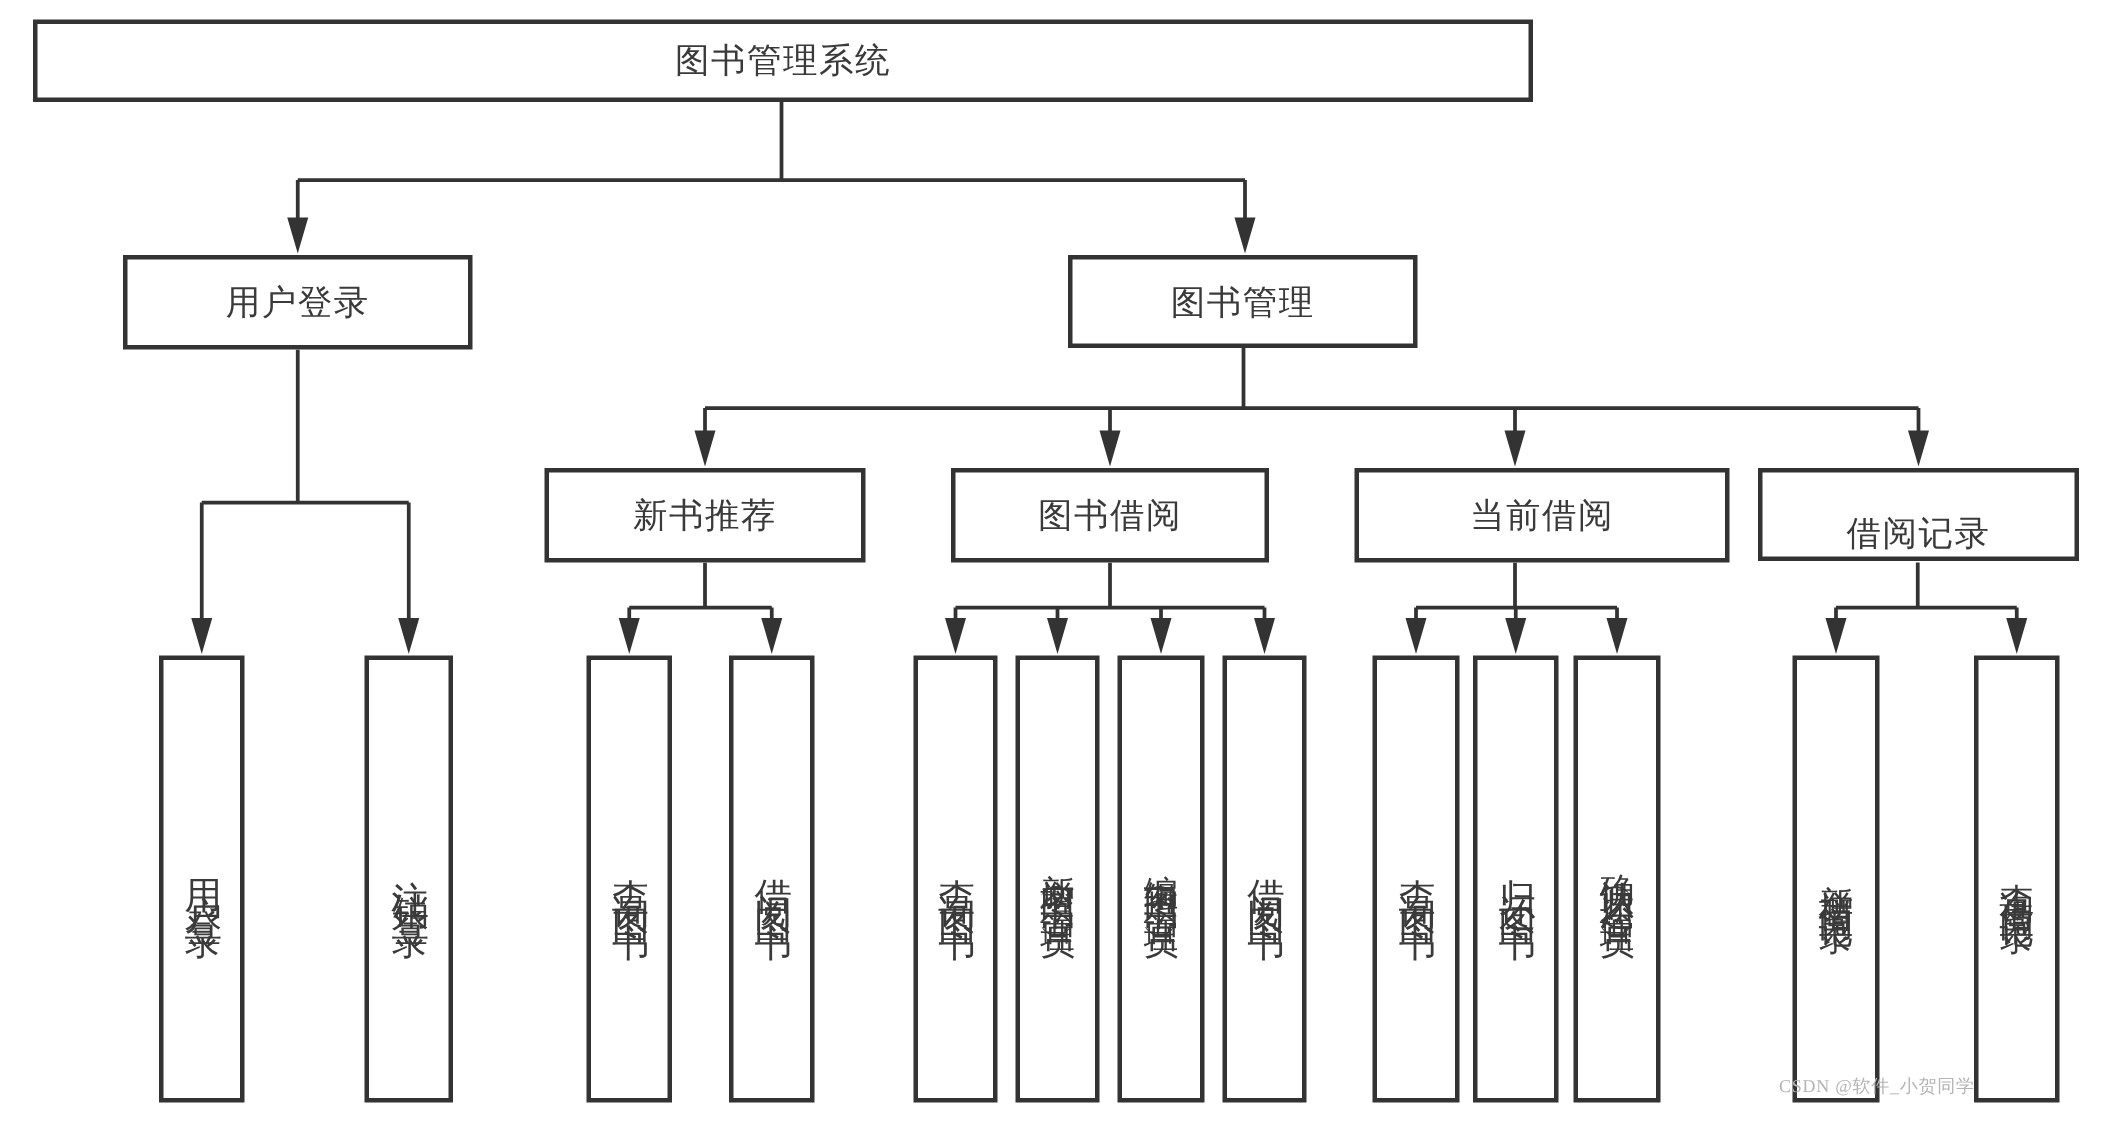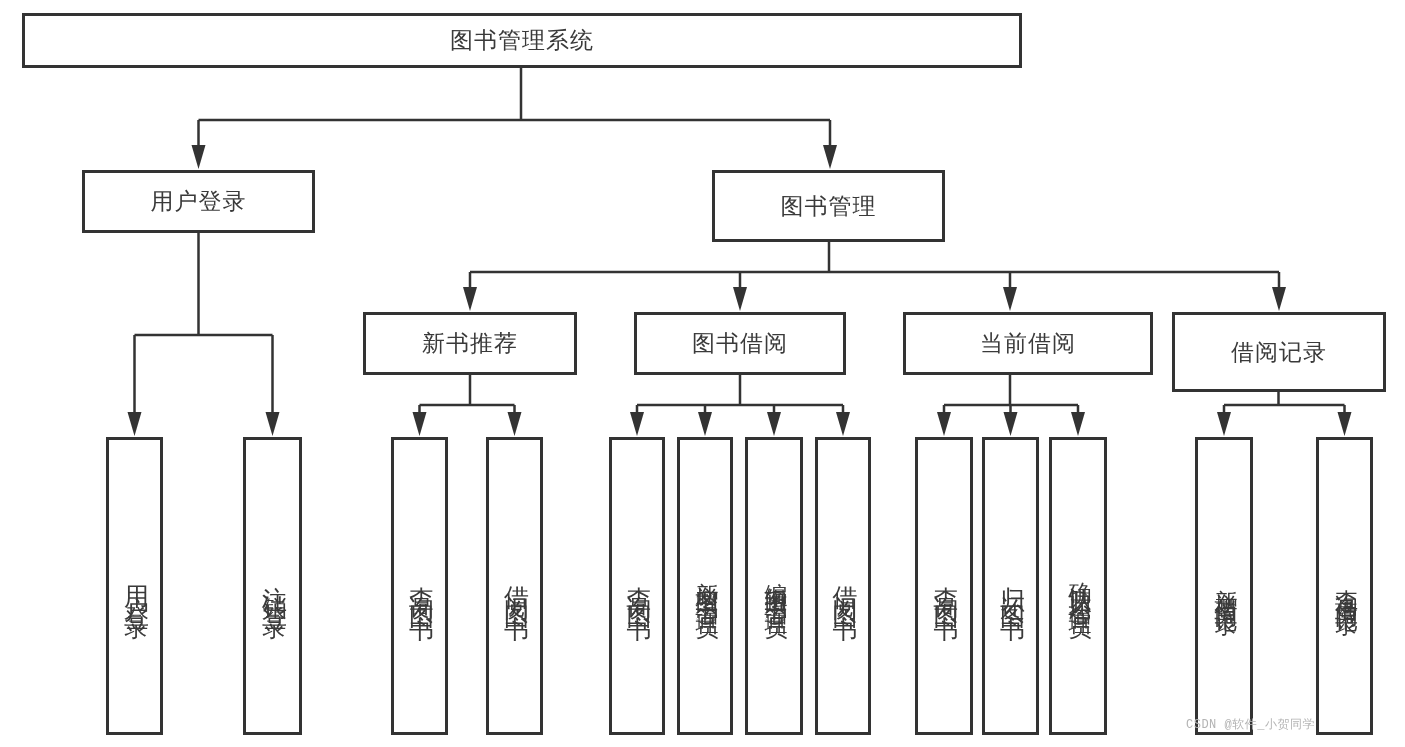--- a/index.html
+++ b/index.html
@@ -1,21 +1,21 @@
 <!DOCTYPE html>
 <html><head>
 <meta charset="utf-8">
 <style>
   html, body { margin: 0; padding: 0; background: #ffffff; }
   #canvas {
     position: relative;
     width: 1405px;
     height: 747px;
     background: #ffffff;
-    font-family: Liberation Mono, monospace;
+    font-family: Liberation Serif, serif;
     overflow: hidden;
   }
   #connectors {
     position: absolute;
     left: 0; top: 0;
     width: 1405px; height: 747px;
     z-index: 1;
   }
   .box {
     position: absolute;
@@ -36,25 +36,25 @@
     line-height: 1;
     white-space: nowrap;
   }
   .vlabel.long {
     font-size: 23px;
     letter-spacing: 5px;
   }
   
   .n-root   { left: 22px;  top: 13px;  width: 1000px; height: 55px; }
   .n-login  { left: 82px;  top: 170px; width: 233px;  height: 63px; }
-  .n-mgmt   { left: 712px; top: 170px; width: 233px;  height: 72px; }
+  .n-mgmt   { left: 712px; top: 170px; width: 233px;  height: 62px; }
   .n-newrec { left: 363px; top: 312px; width: 214px;  height: 63px; justify-content: center; }
   .n-borrow { left: 634px; top: 312px; width: 212px;  height: 63px; }
   .n-current{ left: 903px; top: 312px; width: 250px;  height: 63px; }
-  .n-records{ left: 1172px;top: 312px; width: 214px;  height: 80px; }
+  .n-records{ left: 1172px;top: 312px; width: 214px;  height: 62px; align-items: flex-end; }
   .lf-1  { left: 106px;  top: 437px; width: 57px; height: 298px; }
   .lf-2  { left: 243px;  top: 437px; width: 59px; height: 298px; }
   .lf-3  { left: 391px;  top: 437px; width: 57px; height: 298px; }
   .lf-4  { left: 486px;  top: 437px; width: 57px; height: 298px; }
   .lf-5  { left: 609px;  top: 437px; width: 56px; height: 298px; }
   .lf-6  { left: 677px;  top: 437px; width: 56px; height: 298px; }
   .lf-7  { left: 745px;  top: 437px; width: 58px; height: 298px; }
   .lf-8  { left: 815px;  top: 437px; width: 56px; height: 298px; }
   .lf-9  { left: 915px;  top: 437px; width: 58px; height: 298px; }
   .lf-10 { left: 982px;  top: 437px; width: 57px; height: 298px; }

